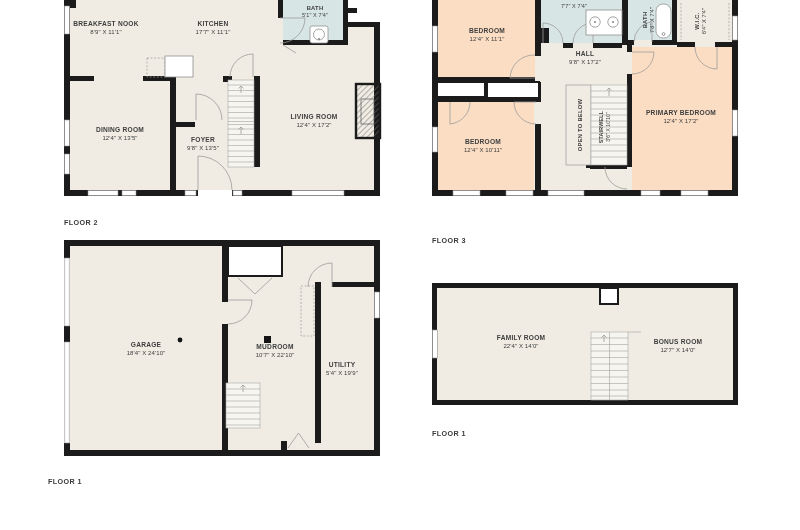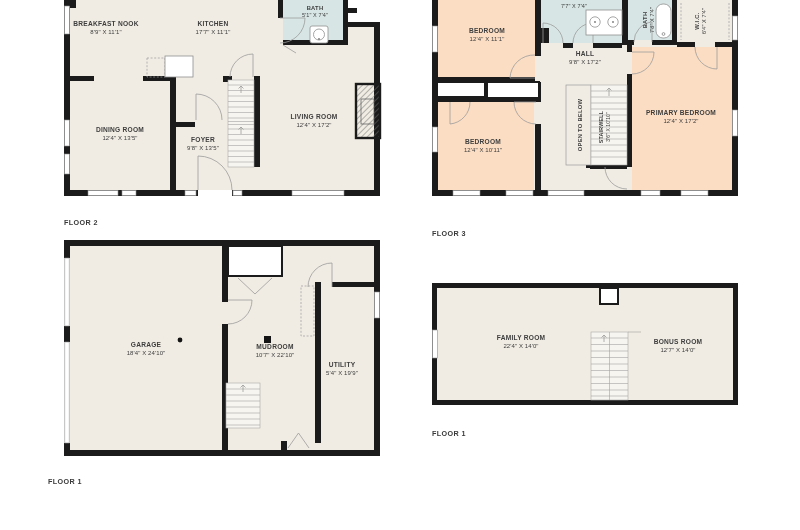--- a/index.html
+++ b/index.html
@@ -325,21 +325,21 @@
   <div class="rn" style="font-size:5.8px">OPEN TO BELOW</div>
 </div>
 <div class="room-label vert" style="left:604px;top:127px;line-height:6.5px">
   <div class="rn" style="font-size:5.3px">STAIRWELL</div>
   <div class="rd" style="font-size:5px">3'6" X 10'10"</div>
 </div>
 <div class="room-label" style="left:681px;top:117px">
   <div class="rn">PRIMARY BEDROOM</div>
   <div class="rd">12'4" X 17'2"</div>
 </div>
-<div class="floor-label" style="left:432px;top:229px">FLOOR 3</div>
+<div class="floor-label" style="left:432px;top:236px">FLOOR 3</div>
 
 <div class="room-label" style="left:146px;top:349px">
   <div class="rn">GARAGE</div>
   <div class="rd">18'4" X 24'10"</div>
 </div>
 <div class="room-label" style="left:275px;top:351px">
   <div class="rn">MUDROOM</div>
   <div class="rd">10'7" X 22'10"</div>
 </div>
 <div class="room-label" style="left:342px;top:369px">

